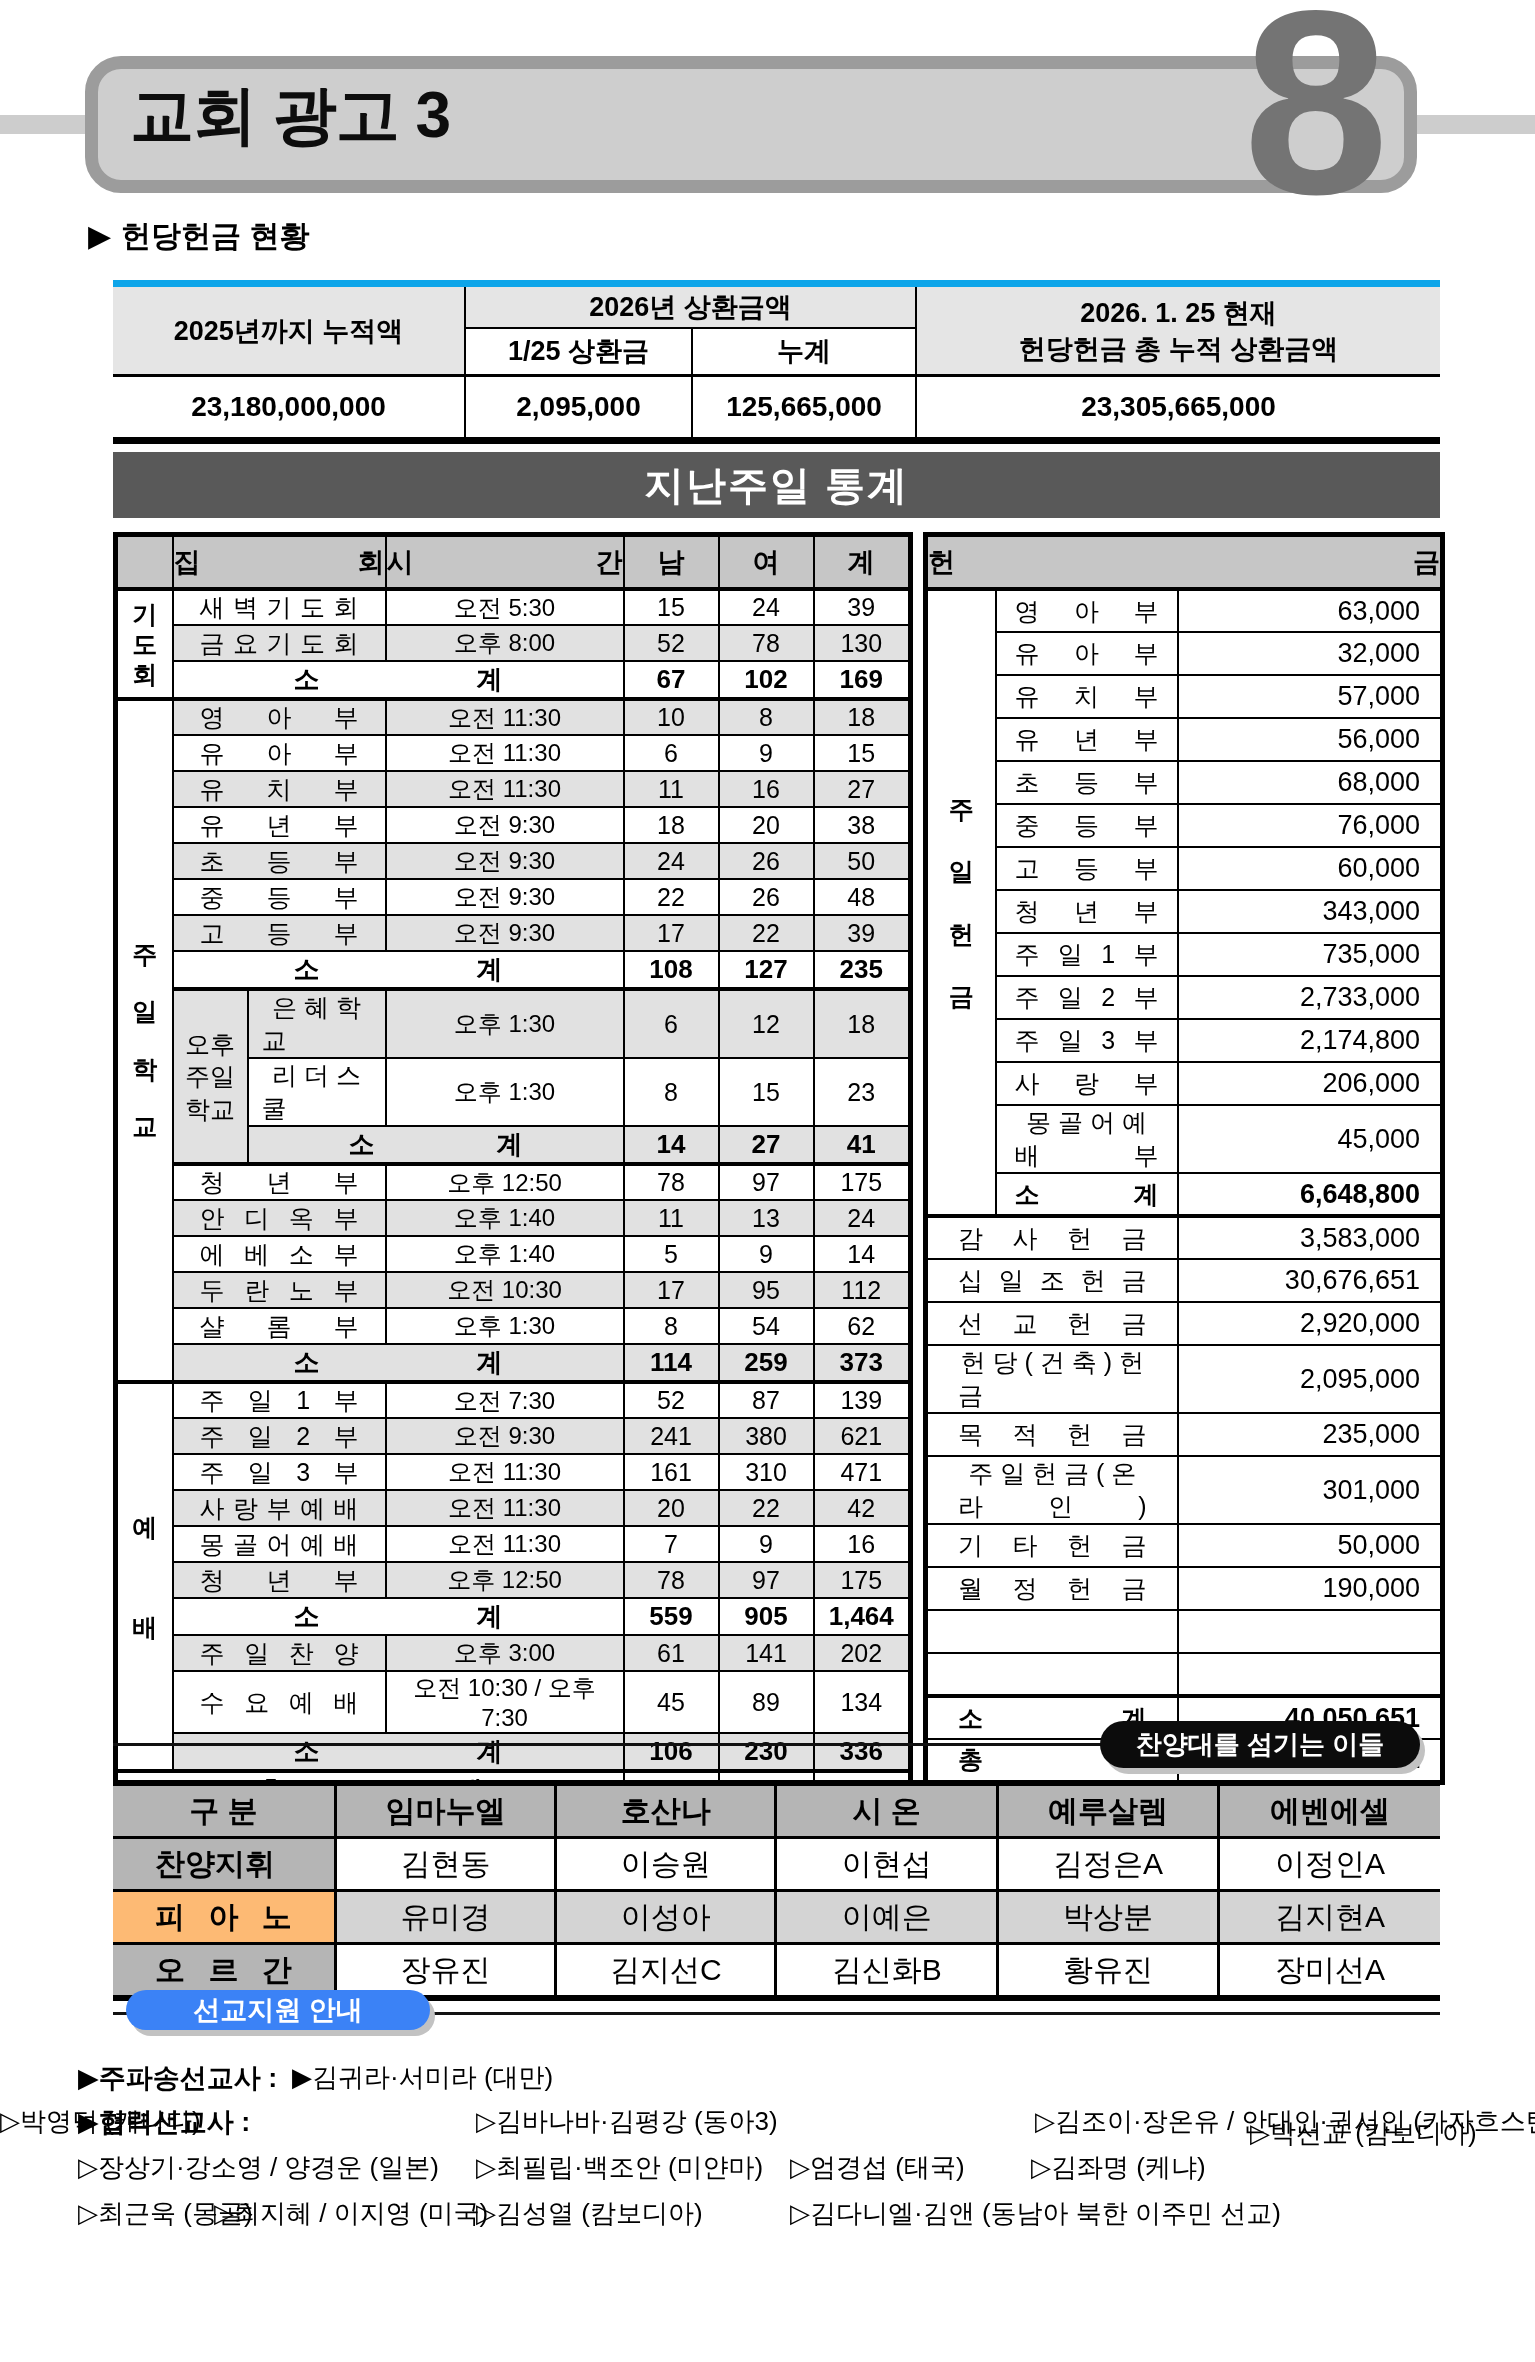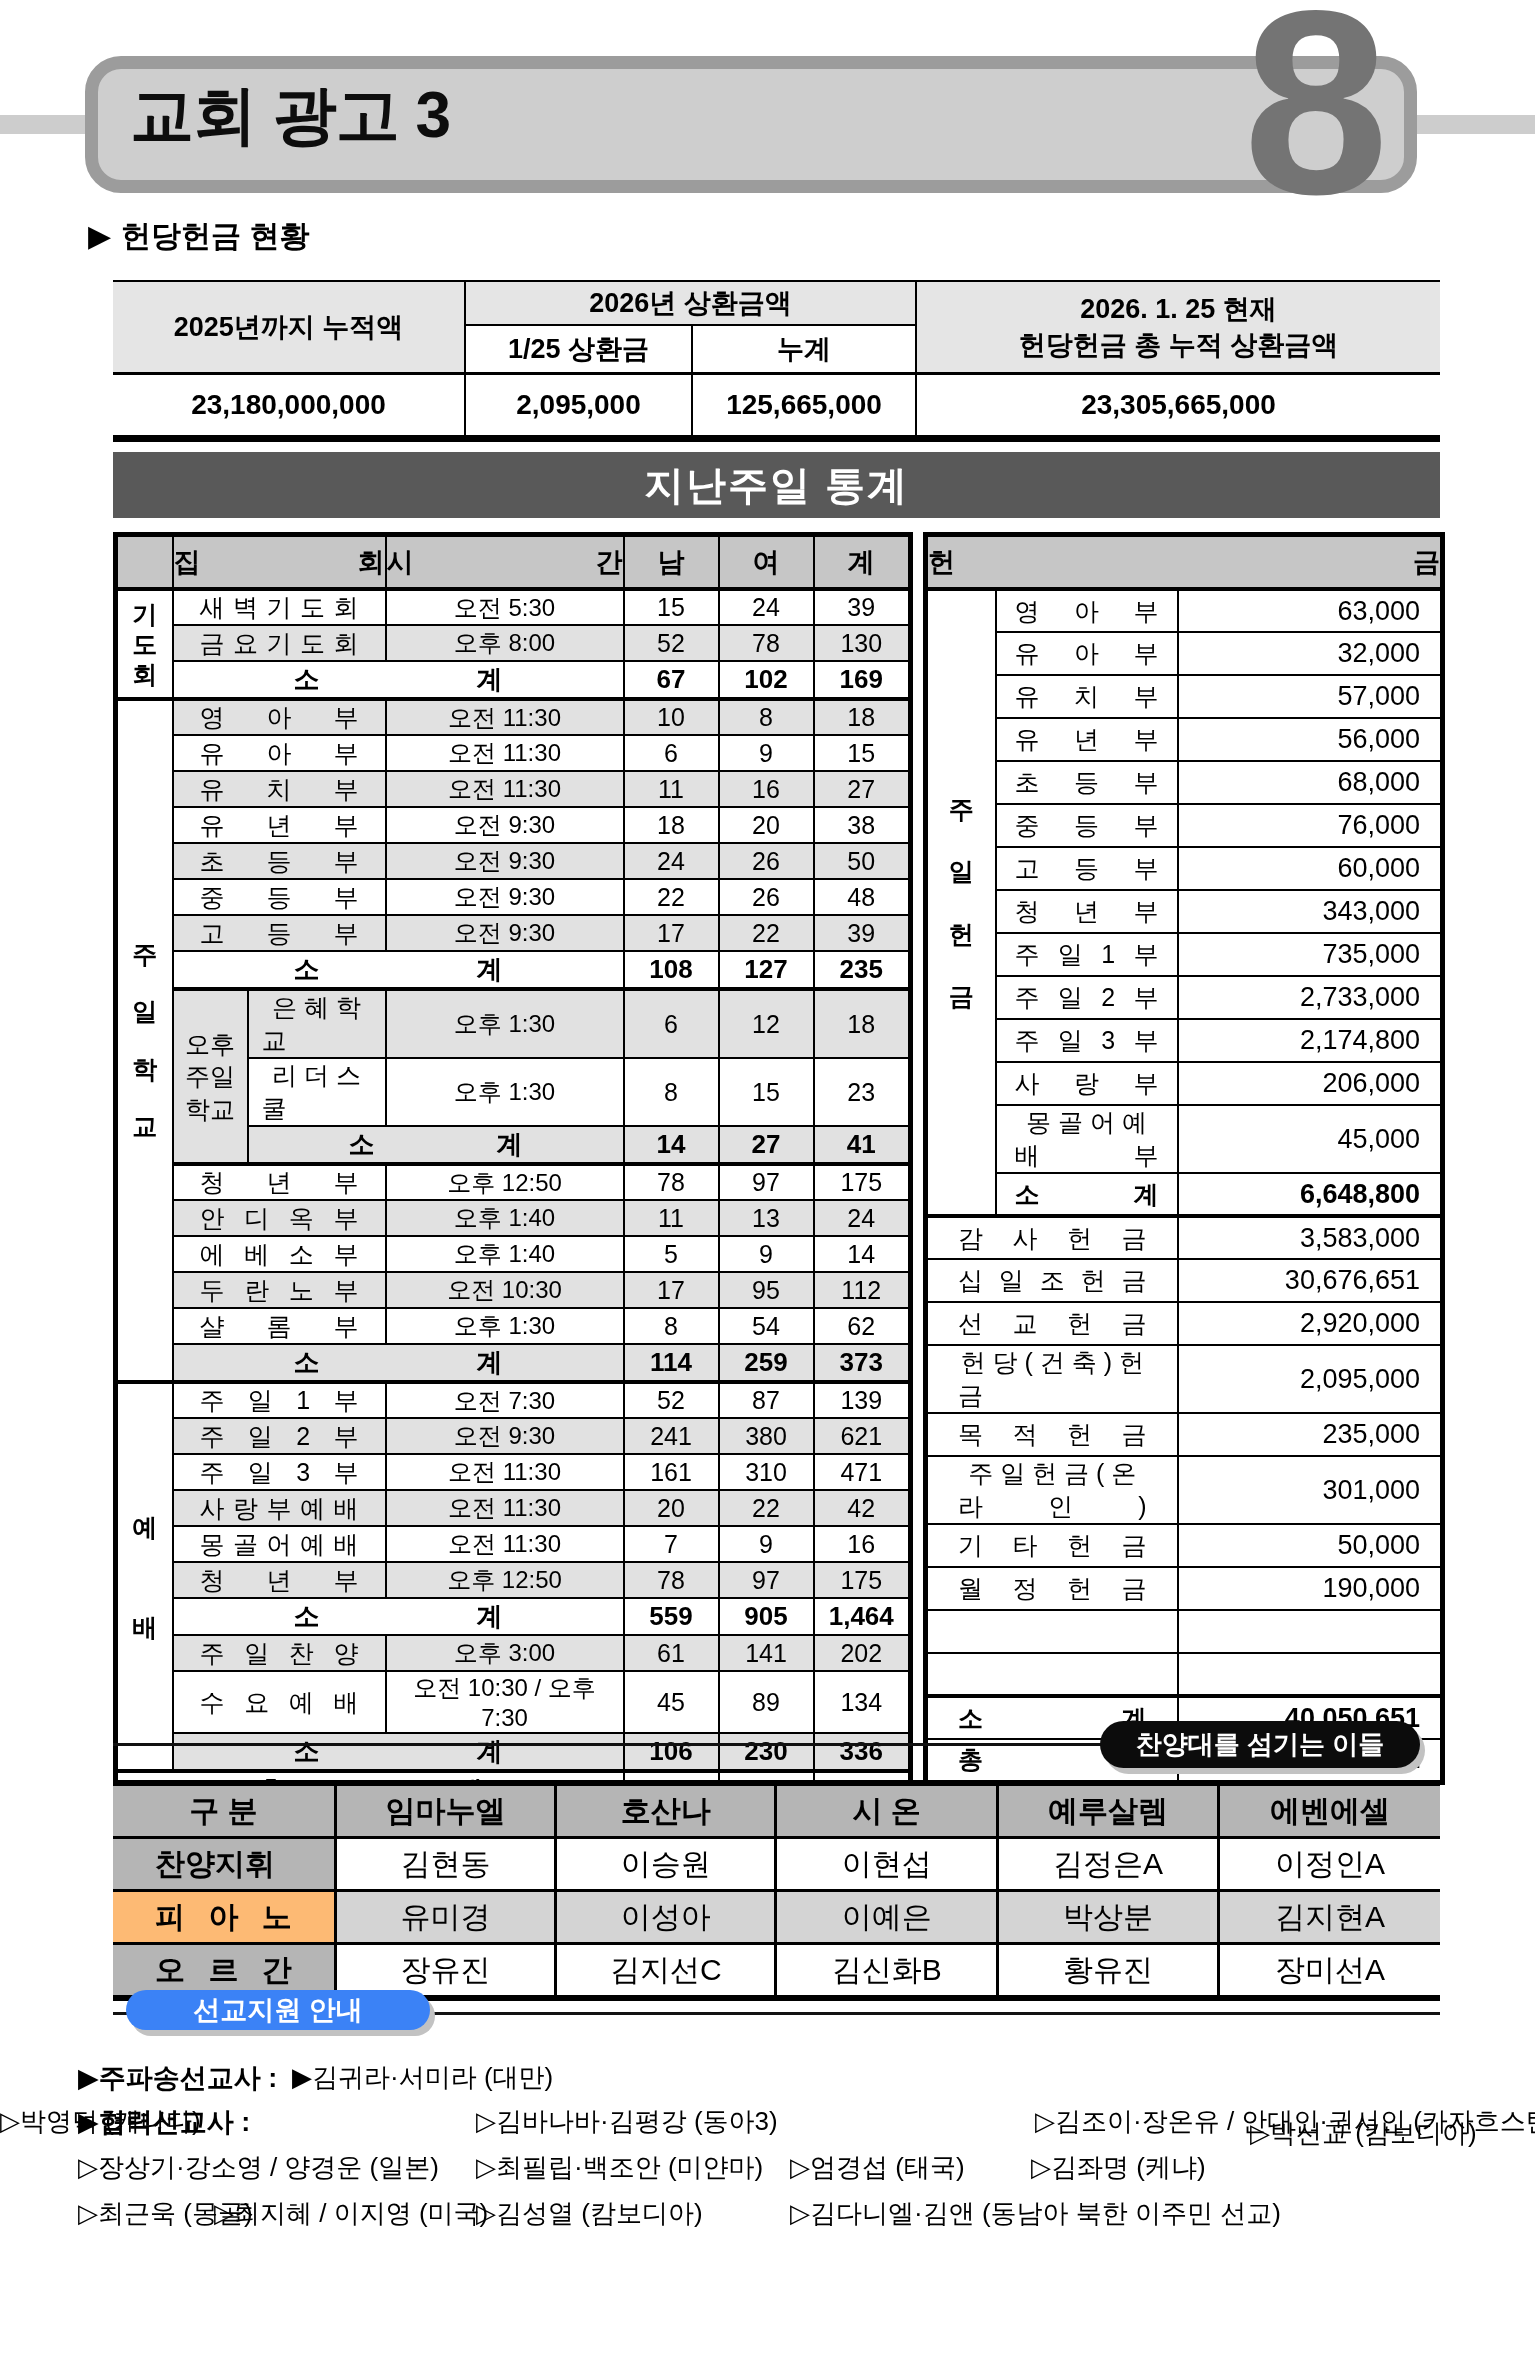--- a/index.html
+++ b/index.html
@@ -13,21 +13,21 @@
   .page-title{position:absolute;left:130px;top:72px;z-index:2;font-size:64px;font-weight:800;
               letter-spacing:-1px;color:#0d0d0d;}
   .big-eight{position:absolute;left:1228px;top:-28px;width:176px;z-index:3;text-align:center;
              font-size:262px;line-height:1;font-weight:800;color:#747474;}
 
   .section-label{position:absolute;left:88px;top:216px;font-size:30px;font-weight:700;}
   .section-label .tri{font-size:30px;margin-right:10px;}
 
   
   .ded{position:absolute;left:113px;top:280px;width:1327px;border-collapse:collapse;table-layout:fixed;
-       border-top:2px solid #0ea5e9;border-bottom:7px solid #000;}
+       border-top:7px solid #0ea5e9;border-bottom:7px solid #000;}
   .ded td{border:2px solid #000;text-align:center;vertical-align:middle;font-size:27px;}
   .ded tr td:first-child{border-left:none;}
   .ded tr td:last-child{border-right:none;}
   .ded .hg{background:#e5e5e5;font-weight:700;}
   .ded .sub{background:#fff;font-weight:700;border-bottom:3px solid #000;}
   .ded .hsep{border-bottom:3px solid #000;}
   .ded .val{font-weight:700;font-size:28px;height:58px;background:#fff;}
   .ded .r1{height:44px;}
   .ded .r2{height:48px;}
 

